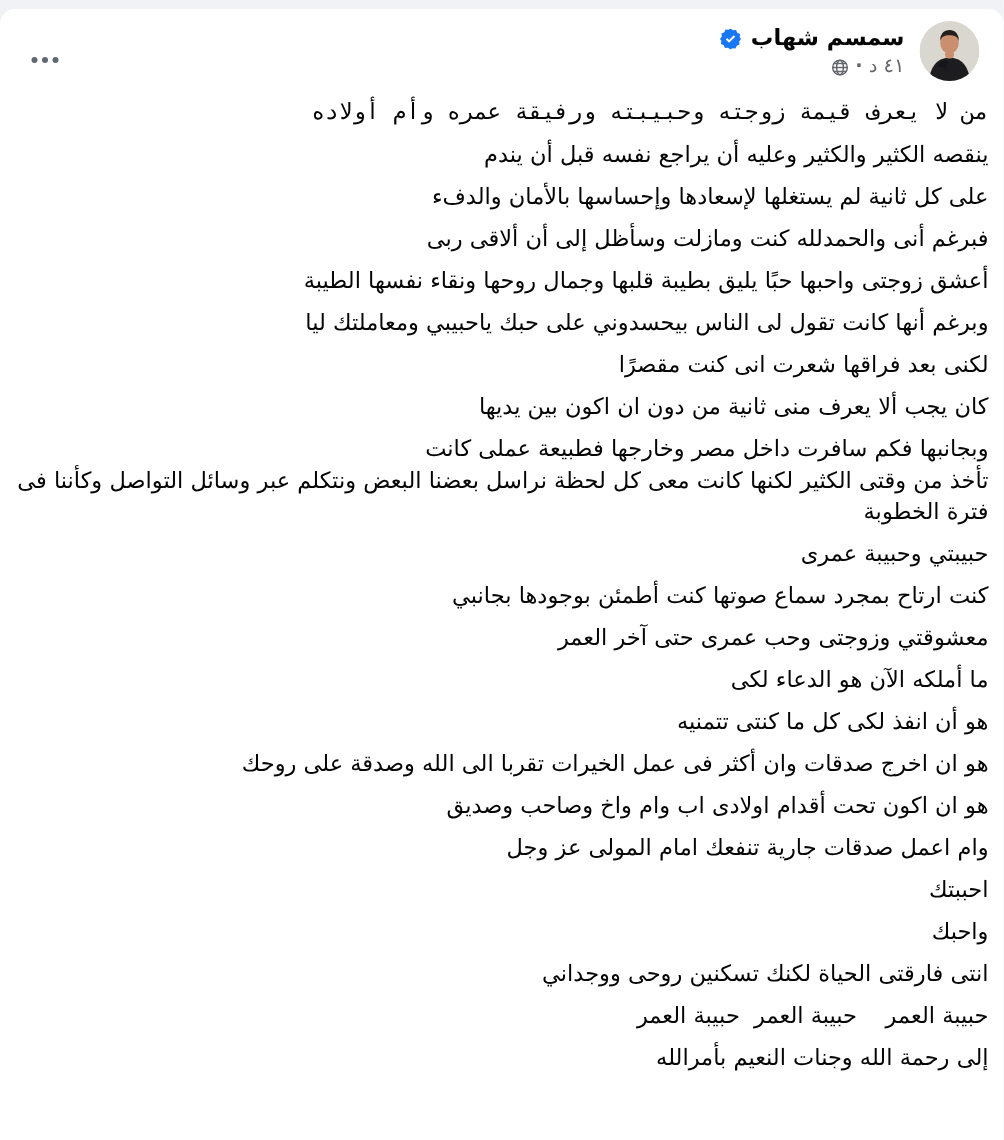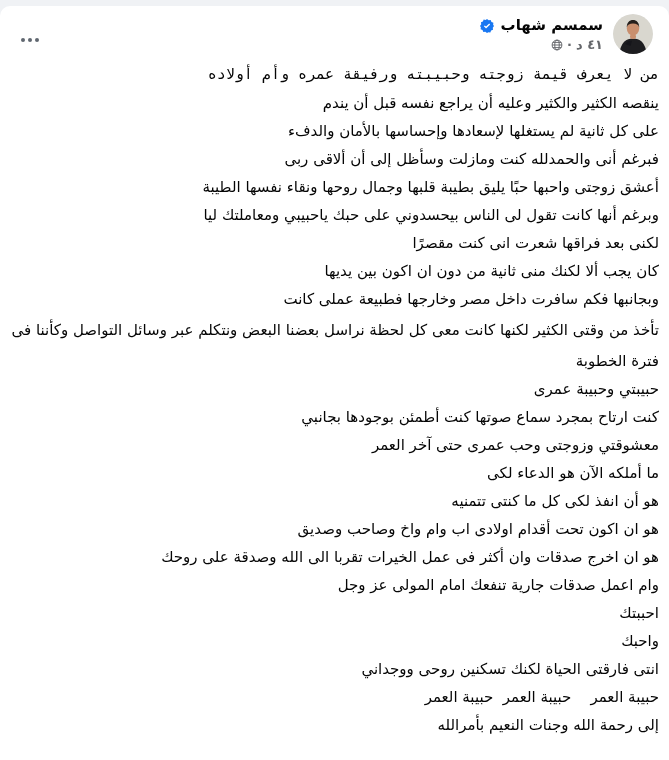--- a/index.html
+++ b/index.html
@@ -39,36 +39,36 @@
   .name-row{display:flex;align-items:center;gap:7px;}
   .author-name{
     font-size:15px;font-weight:bold;color:var(--text);
     cursor:pointer;line-height:19px;
   }
   .badge{display:inline-flex;align-items:center;margin-top:1px;}
   .sub-row{
     display:flex;align-items:center;gap:4px;
     color:var(--secondary);font-size:13px;line-height:17px;margin-top:1px;
   }
-  .timestamp{cursor:pointer;font-weight:bold;}
+  .timestamp{cursor:pointer;}
   .dotsep{font-weight:bold;}
   .globe{display:inline-flex;align-items:center;margin-top:1px;}
   .more-btn{
     position:absolute;left:14px;top:22px;
     width:32px;height:24px;border:none;background:transparent;
     display:flex;align-items:center;justify-content:center;
     cursor:pointer;border-radius:6px;
   }
   .post-body{
     padding:11px 10px 0 10px;
     direction:rtl;text-align:right;
     font-size:15px;color:var(--text);
   }
   .line{line-height:21px;margin-top:7px;min-height:21px;}
-  .line.cont{margin-top:10px;}
+  .line.cont{margin-top:0;}
   .line:first-child{margin-top:0;font-family:Liberation Mono, monospace;}
 </style>
 </head>
 <body>
 
 <div class="topstrip"></div>
 
 <article class="card" dir="rtl">
 
   <header class="post-header">
@@ -120,31 +120,31 @@
   </header>
 
   <div class="post-body" id="post-body">
       <div class="line">من لا يعرف قيمة زوجته وحبيبته ورفيقة عمره وأم أولاده</div>
       <div class="line">ينقصه الكثير والكثير وعليه أن يراجع نفسه قبل أن يندم</div>
       <div class="line">على كل ثانية لم يستغلها لإسعادها وإحساسها بالأمان والدفء</div>
       <div class="line">فبرغم أنى والحمدلله كنت ومازلت وسأظل إلى أن ألاقى ربى</div>
       <div class="line">أعشق زوجتى واحبها حبًا يليق بطيبة قلبها وجمال روحها ونقاء نفسها الطيبة</div>
       <div class="line">وبرغم أنها كانت تقول لى الناس بيحسدوني على حبك ياحبيبي ومعاملتك ليا</div>
       <div class="line">لكنى بعد فراقها شعرت انى كنت مقصرًا</div>
-      <div class="line">كان يجب ألا لكنك منى ثانية من دون ان اكون بين يديها</div>
+      <div class="line">كان يجب ألا يعرف منى ثانية من دون ان اكون بين يديها</div>
       <div class="line">وبجانبها فكم سافرت داخل مصر وخارجها فطبيعة عملى كانت</div>
       <div class="line cont">تأخذ من وقتى الكثير لكنها كانت معى كل لحظة نراسل بعضنا البعض ونتكلم عبر وسائل التواصل وكأننا فى</div>
       <div class="line cont">فترة الخطوبة</div>
       <div class="line">حبيبتي وحبيبة عمرى</div>
       <div class="line">كنت ارتاح بمجرد سماع صوتها كنت أطمئن بوجودها بجانبي</div>
       <div class="line">معشوقتي وزوجتى وحب عمرى حتى آخر العمر</div>
       <div class="line">ما أملكه الآن هو الدعاء لكى</div>
       <div class="line">هو أن انفذ لكى كل ما كنتى تتمنيه</div>
+      <div class="line">هو ان اخرج صدقات وان أكثر فى عمل الخيرات تقربا الى الله وصدقة على روحك</div>
       <div class="line">هو ان اكون تحت أقدام اولادى اب وام واخ وصاحب وصديق</div>
-      <div class="line">هو ان اخرج صدقات وان أكثر فى عمل الخيرات تقربا الى الله وصدقة على روحك</div>
       <div class="line">وام اعمل صدقات جارية تنفعك امام المولى عز وجل</div>
       <div class="line">احببتك</div>
       <div class="line">واحبك</div>
       <div class="line">انتى فارقتى الحياة لكنك تسكنين روحى ووجداني</div>
       <div class="line">حبيبة العمر&nbsp;&nbsp;&nbsp;&nbsp;حبيبة العمر&nbsp;&nbsp;حبيبة العمر</div>
       <div class="line">إلى رحمة الله وجنات النعيم بأمرالله</div>
     </div>
 
 </article>
 

